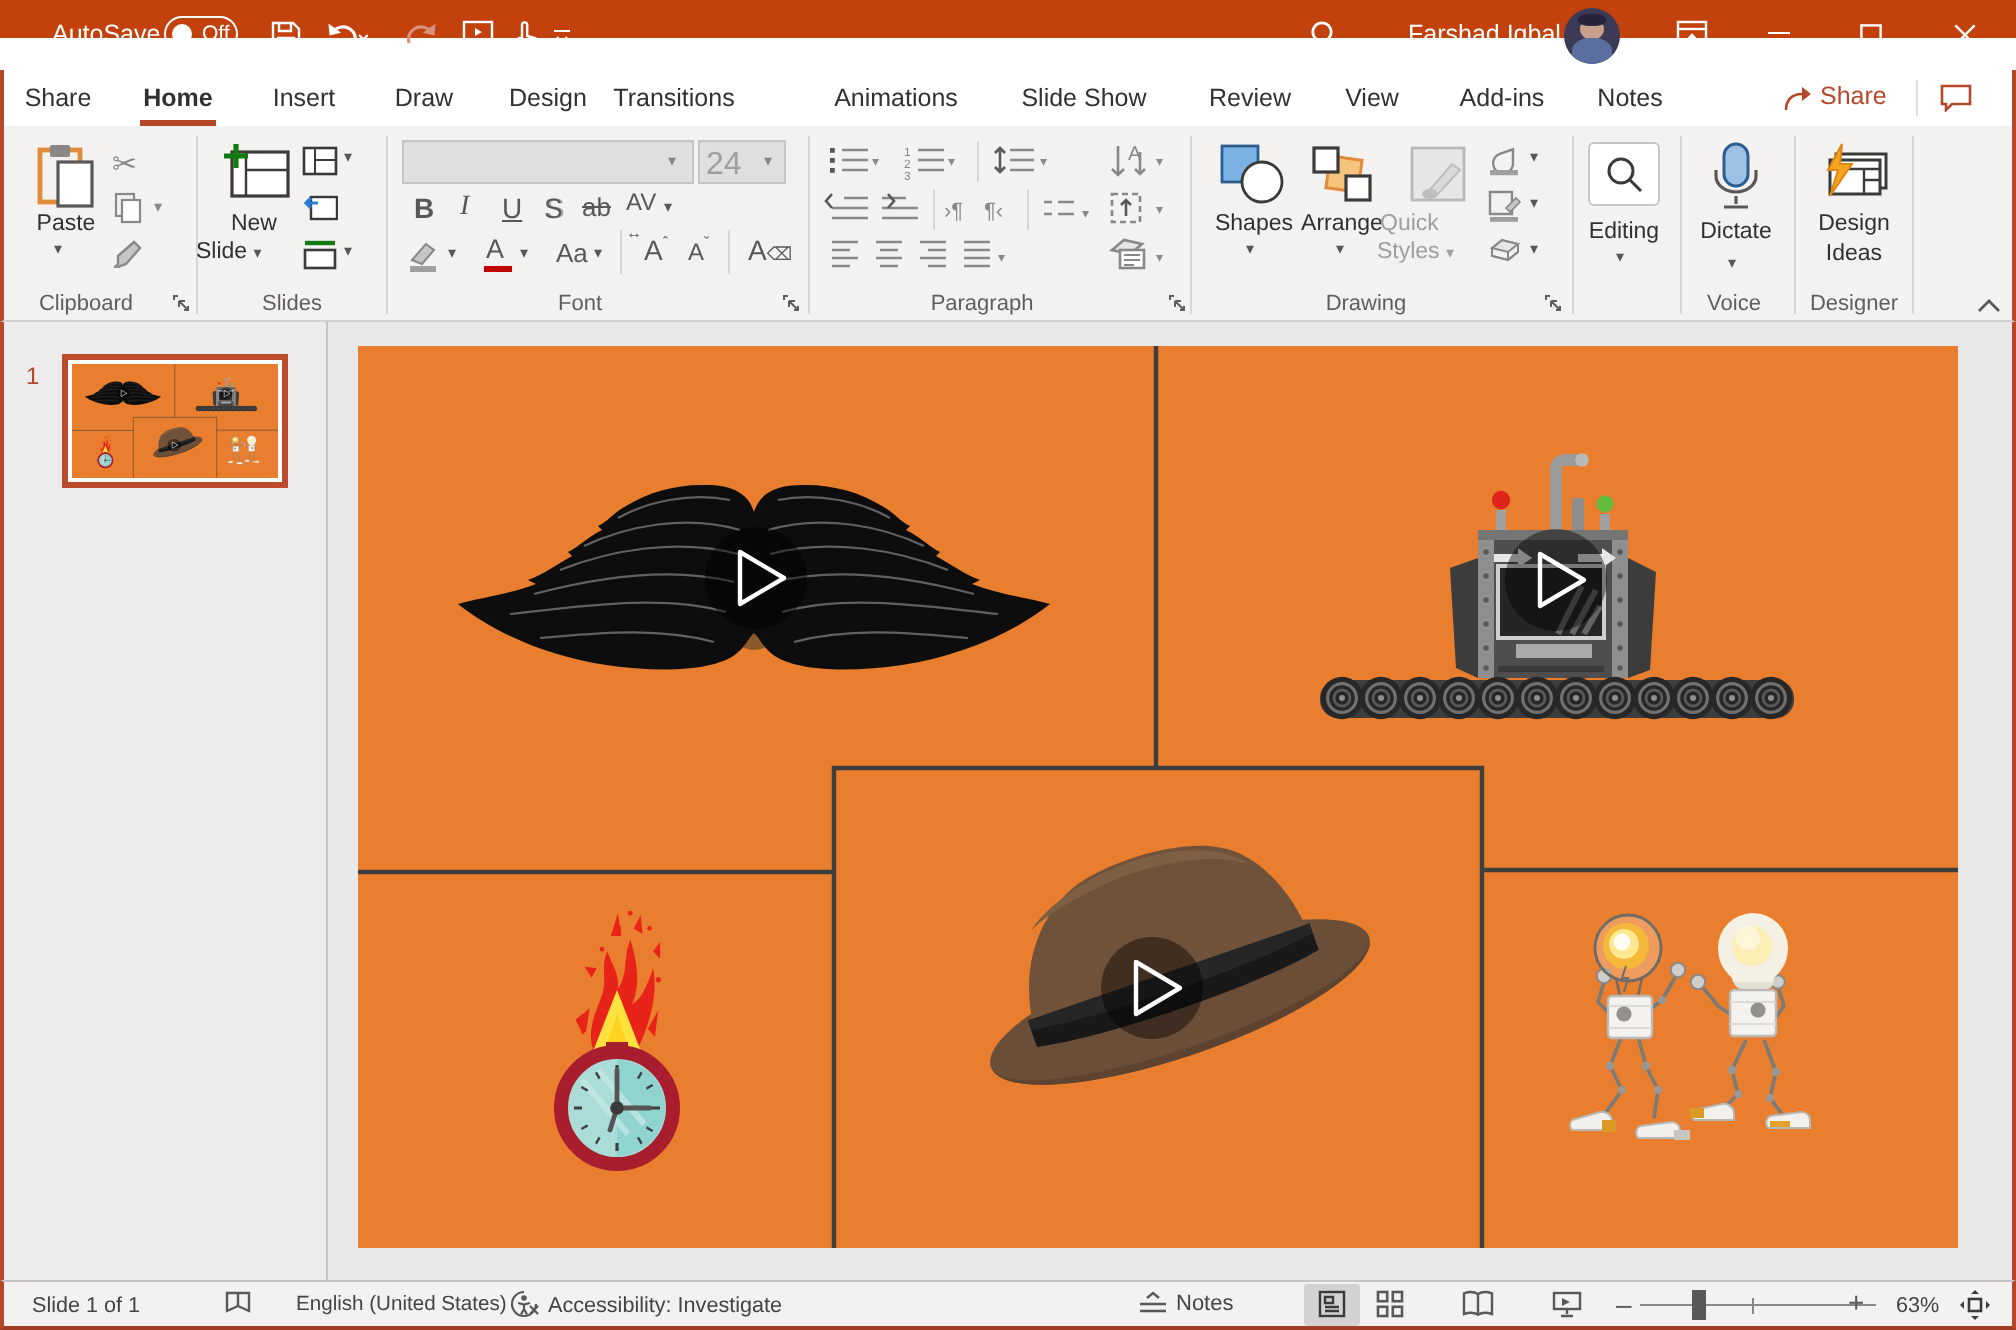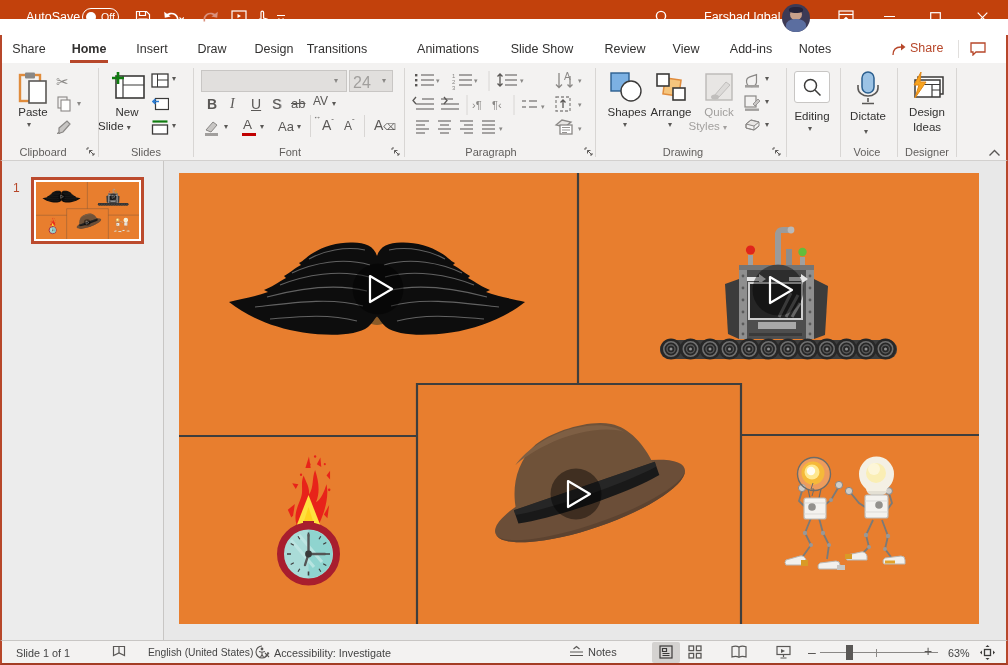--- a/index.html
+++ b/index.html
@@ -252,21 +252,21 @@
   <rect x="2" y="2" width="12" height="12" fill="#fff" stroke="#3b3a39" stroke-width="1.6"></rect>
   <rect x="18" y="16" width="12" height="12" fill="#fff" stroke="#3b3a39" stroke-width="1.6"></rect>
  </svg>
  <div class="abs" style="left:640px;top:43px;width:58px;text-align:center;font-size:11.5px;color:#323130">Arrange</div>
  <div class="abs" style="left:666px;top:57px;font-size:8px;color:#5a5856">▾</div>
  <svg class="abs" style="left:702px;top:9px" width="32" height="30" viewBox="0 0 32 30">
   <rect x="2" y="2" width="26" height="26" fill="#e8e6e4" stroke="#bbb9b7" stroke-width="1.4"></rect>
   <path d="M10 24l12-14 4 3-11 12z" fill="#dcdad8" stroke="#c0bebc" stroke-width="1"></path>
   <ellipse cx="11" cy="25" rx="4" ry="2.5" fill="#c0bebc"></ellipse>
  </svg>
- <div class="abs" style="left:688px;top:43px;width:58px;text-align:center;font-size:11.5px;color:#a19f9d">Quick</div>
+ <div class="abs" style="left:688px;top:43px;width:58px;text-align:left;font-size:11.5px;color:#a19f9d">Quick</div>
  <div class="abs" style="left:667px;top:57px;width:58px;text-align:right;font-size:11.5px;color:#a19f9d">Styles <span style="font-size:8px">▾</span></div>
  <svg class="abs" style="left:742px;top:9px" width="17" height="16" viewBox="0 0 17 16">
       <path d="M8 1l5 6a5 5 0 1 1-8.6 0z" fill="none" stroke="#8a8886" stroke-width="1.2" transform="rotate(40 8 8)"></path>
       <rect x="1" y="13" width="14" height="2.6" fill="#a19f9d"></rect>
     </svg>
  <div class="abs" style="left:763px;top:11px;font-size:8px;color:#5a5856">▾</div>
  <svg class="abs" style="left:742px;top:32px" width="17" height="16" viewBox="0 0 17 16">
       <rect x="1" y="1" width="11" height="11" fill="none" stroke="#8a8886" stroke-width="1.2"></rect>
       <path d="M9 9l5-5 2 2-5 5z" fill="#c8c6c4" stroke="#8a8886" stroke-width="0.8"></path>
       <rect x="1" y="13.5" width="14" height="2.4" fill="#a19f9d"></rect>

